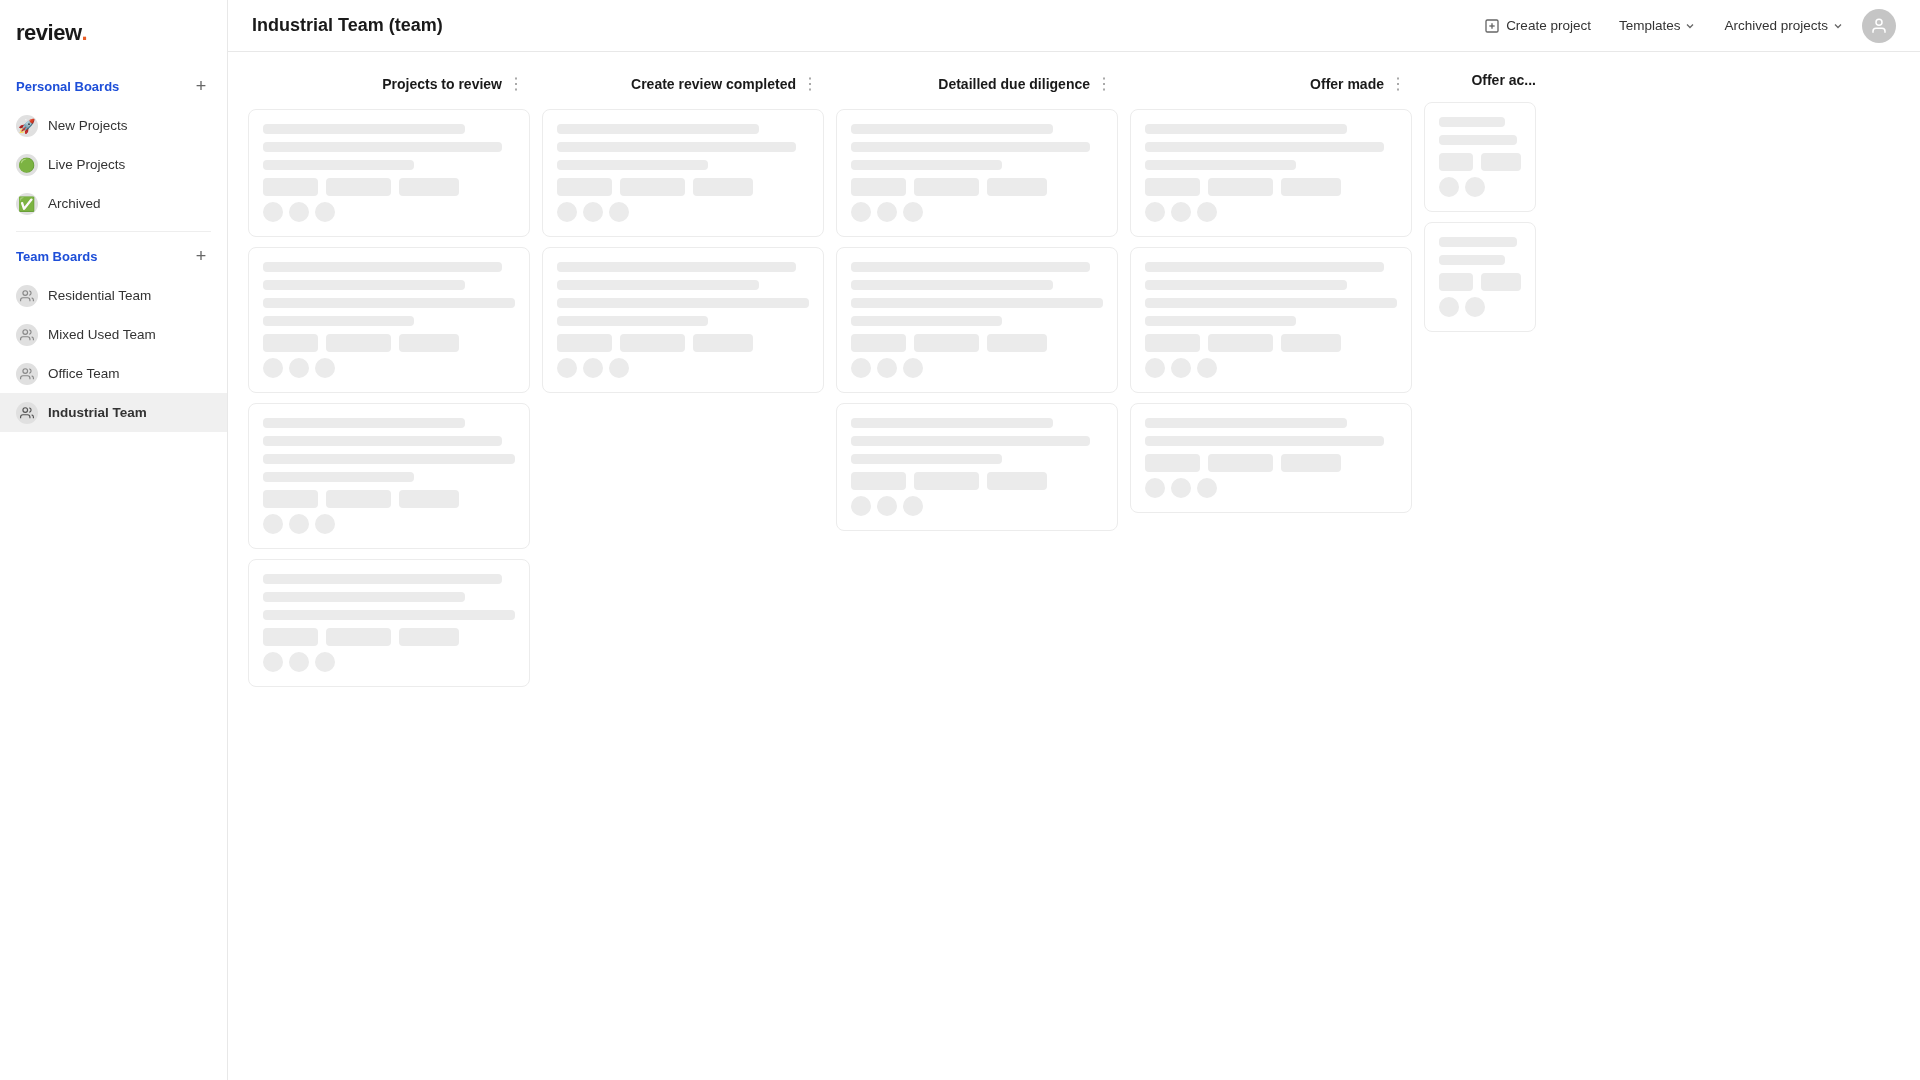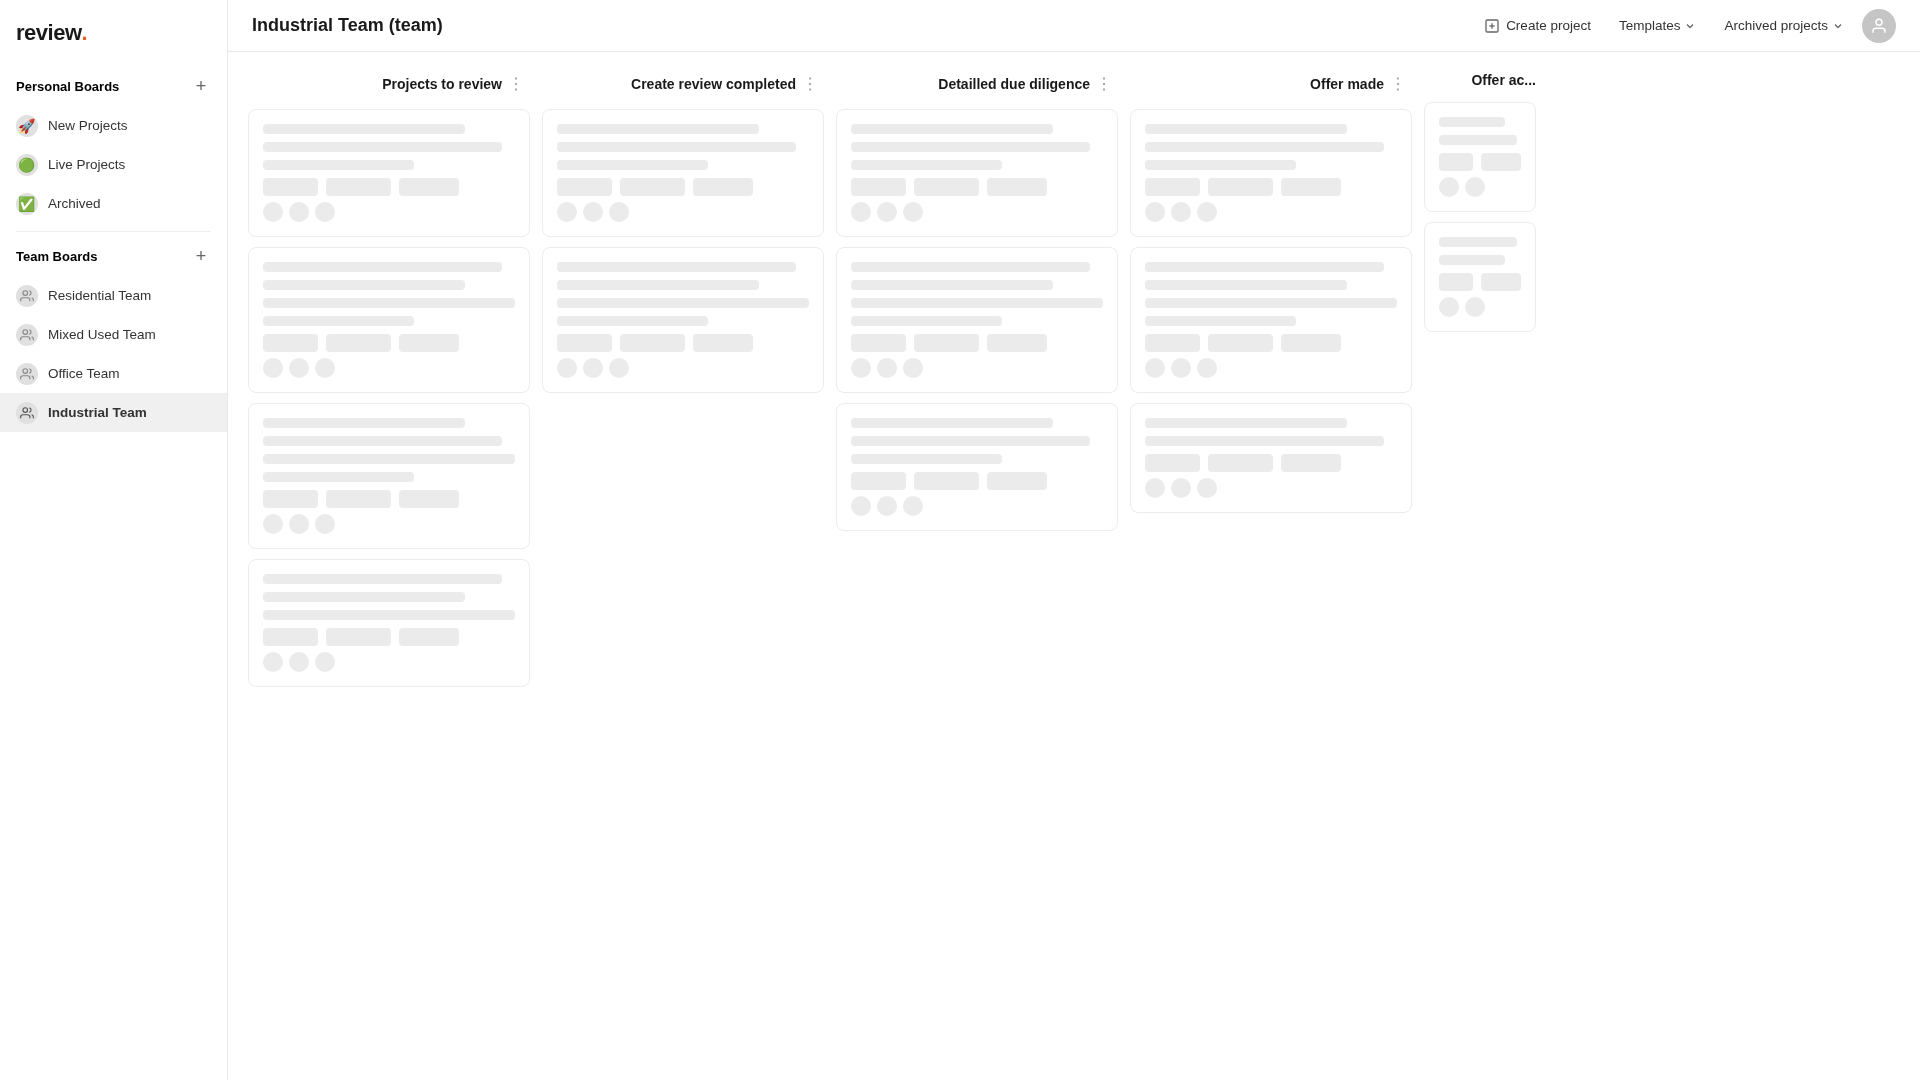--- a/index.html
+++ b/index.html
@@ -34,21 +34,21 @@
     .section-header {
       display: flex;
       align-items: center;
       justify-content: space-between;
       padding: 6px 16px;
       margin-bottom: 4px;
     }
     .section-title {
       font-size: 13px;
       font-weight: 600;
-      color: #000000;
+      color: #1d4ed8;
     }
     .add-btn {
       background: none;
       border: none;
       cursor: pointer;
       color: #666;
       font-size: 18px;
       display: flex;
       align-items: center;
       justify-content: center;

